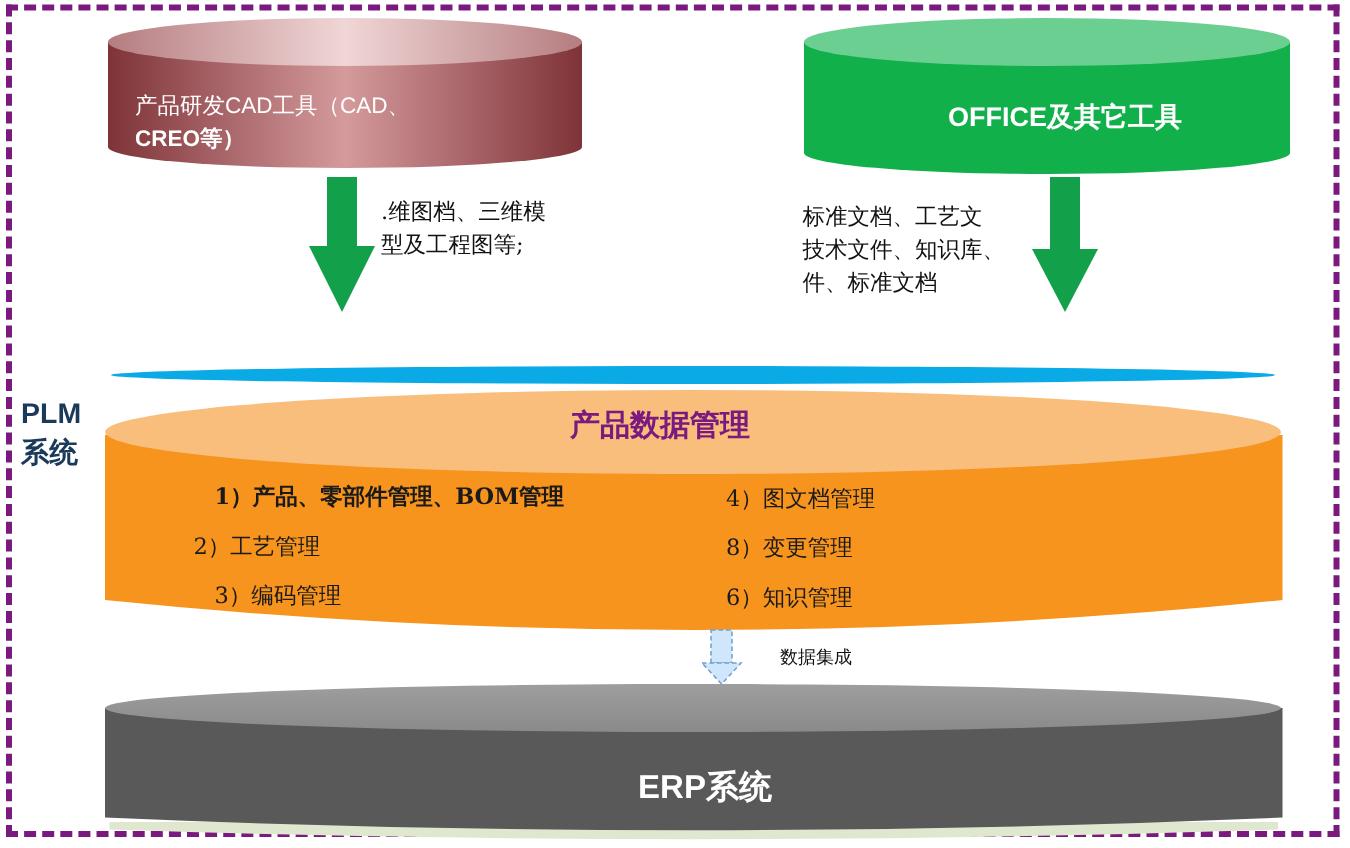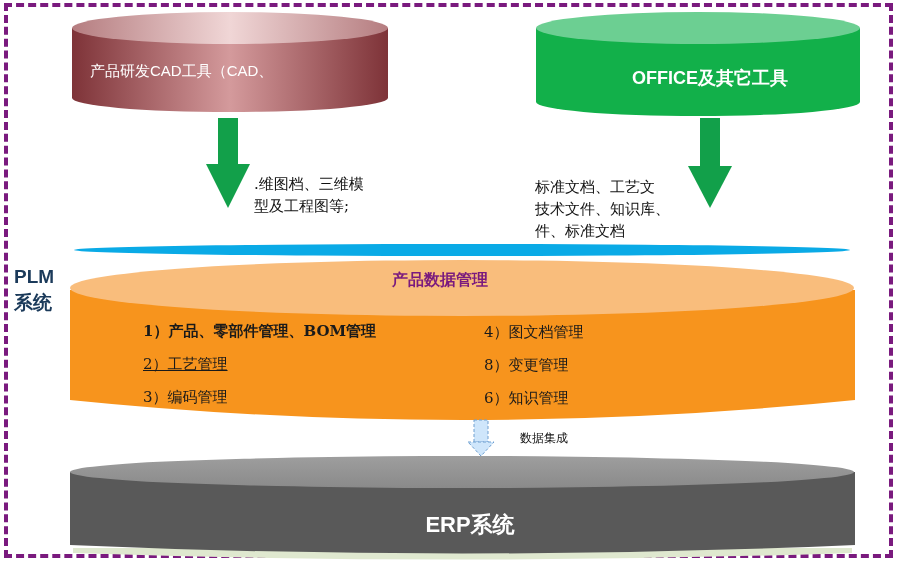--- a/index.html
+++ b/index.html
@@ -4,25 +4,25 @@
   <style>
     html, body { margin:0; padding:0; }
     body { width:900px; height:565px; position:relative; background:#ffffff; overflow:hidden;
            font-family:"Liberation Sans","DejaVu Sans",sans-serif; }
     .frame { position:absolute; left:4px; top:3px; width:889px; height:555px;
              border:4px dashed #7a1a7e; box-sizing:border-box; }
     svg.diagram { position:absolute; left:0; top:0; }
     .label { position:absolute; white-space:nowrap; }
     .cad-label { left:90px; top:60px; width:320px; text-align:left; color:#ffffff; font-size:15px; line-height:22px; }
     .office-label { left:540px; top:66px; width:340px; text-align:center; color:#ffffff; font-size:18px; }
-    .note { position:absolute; font-family:"DejaVu Serif","Liberation Serif",serif; font-size:15px; line-height:22px; color:#111;margin-top:43px; }
+    .note { position:absolute; font-family:"DejaVu Serif","Liberation Serif",serif; font-size:15px; line-height:22px; color:#111; }
     .note-left { left:254px; top:130px; }
     .note-right { left:535px; top:133px; }
     .plm-label { left:14px; top:264px; color:#1b3a5a; font-weight:bold; font-size:19px; line-height:26px; }
-    .pdm-title { left:330px; top:270px; width:220px; text-align:center; color:#7a1a7e; font-weight:bold; font-size:16px; }
+    .pdm-title { left:330px; top:270px; width:220px; text-align:center; color:#7a1a7e; font-weight:bold; font-size:20px; }
     .item { position:absolute; font-family:"DejaVu Serif","Liberation Serif",serif; font-size:15px; color:#1a1a1a; }
     .integ-label { left:520px; top:430px; font-family:"DejaVu Serif","Liberation Serif",serif; font-size:12px; color:#111; }
     .erp-label { left:380px; top:510px; width:180px; text-align:center; color:#ffffff; font-weight:bold; font-size:22px; }
   </style>
 </head>
 <body>
 
 <div class="frame"></div>
 
 <svg class="diagram" width="900" height="565">
@@ -76,20 +76,21 @@
 
   <g>
     <path d="M73,553 Q462,566 852,553 L852,548 L73,548 Z" fill="#dfe8cf"></path>
     <path d="M70,472 L70,545 Q462,562 855,545 L855,472 Z" fill="#595959"></path>
     <ellipse cx="462" cy="472" rx="392" ry="16" fill="url(#erpTop)"></ellipse>
   </g>
 </svg>
 
 <div class="label cad-label">
   <div>产品研发CAD工具（CAD、</div>
+  <div style="font-weight:bold;">CREO等）</div>
 </div>
 
 <div class="label office-label" style="font-weight:bold;">OFFICE及其它工具</div>
 
 <div class="note note-left">
   <div>.维图档、三维模</div>
   <div>型及工程图等;</div>
 </div>
 
 <div class="note note-right">
@@ -99,21 +100,21 @@
 </div>
 
 <div class="label plm-label">
   <div>PLM</div>
   <div>系统</div>
 </div>
 
 <div class="label pdm-title">产品数据管理</div>
 
 <div class="item" style="left:143px; top:322px; font-weight:bold;">1）产品、零部件管理、BOM管理</div>
-<div class="item" style="left:143px; top:355px;text-decoration:underline;">2）工艺管理</div>
+<div class="item" style="left:129px; top:355px;">2）工艺管理</div>
 <div class="item" style="left:143px; top:388px;">3）编码管理</div>
 <div class="item" style="left:484px; top:323px;">4）图文档管理</div>
 <div class="item" style="left:484px; top:356px;">8）变更管理</div>
 <div class="item" style="left:484px; top:389px;">6）知识管理</div>
 
 <div class="label integ-label">数据集成</div>
 
 <div class="label erp-label">ERP系统</div>
 
 </body></html>

